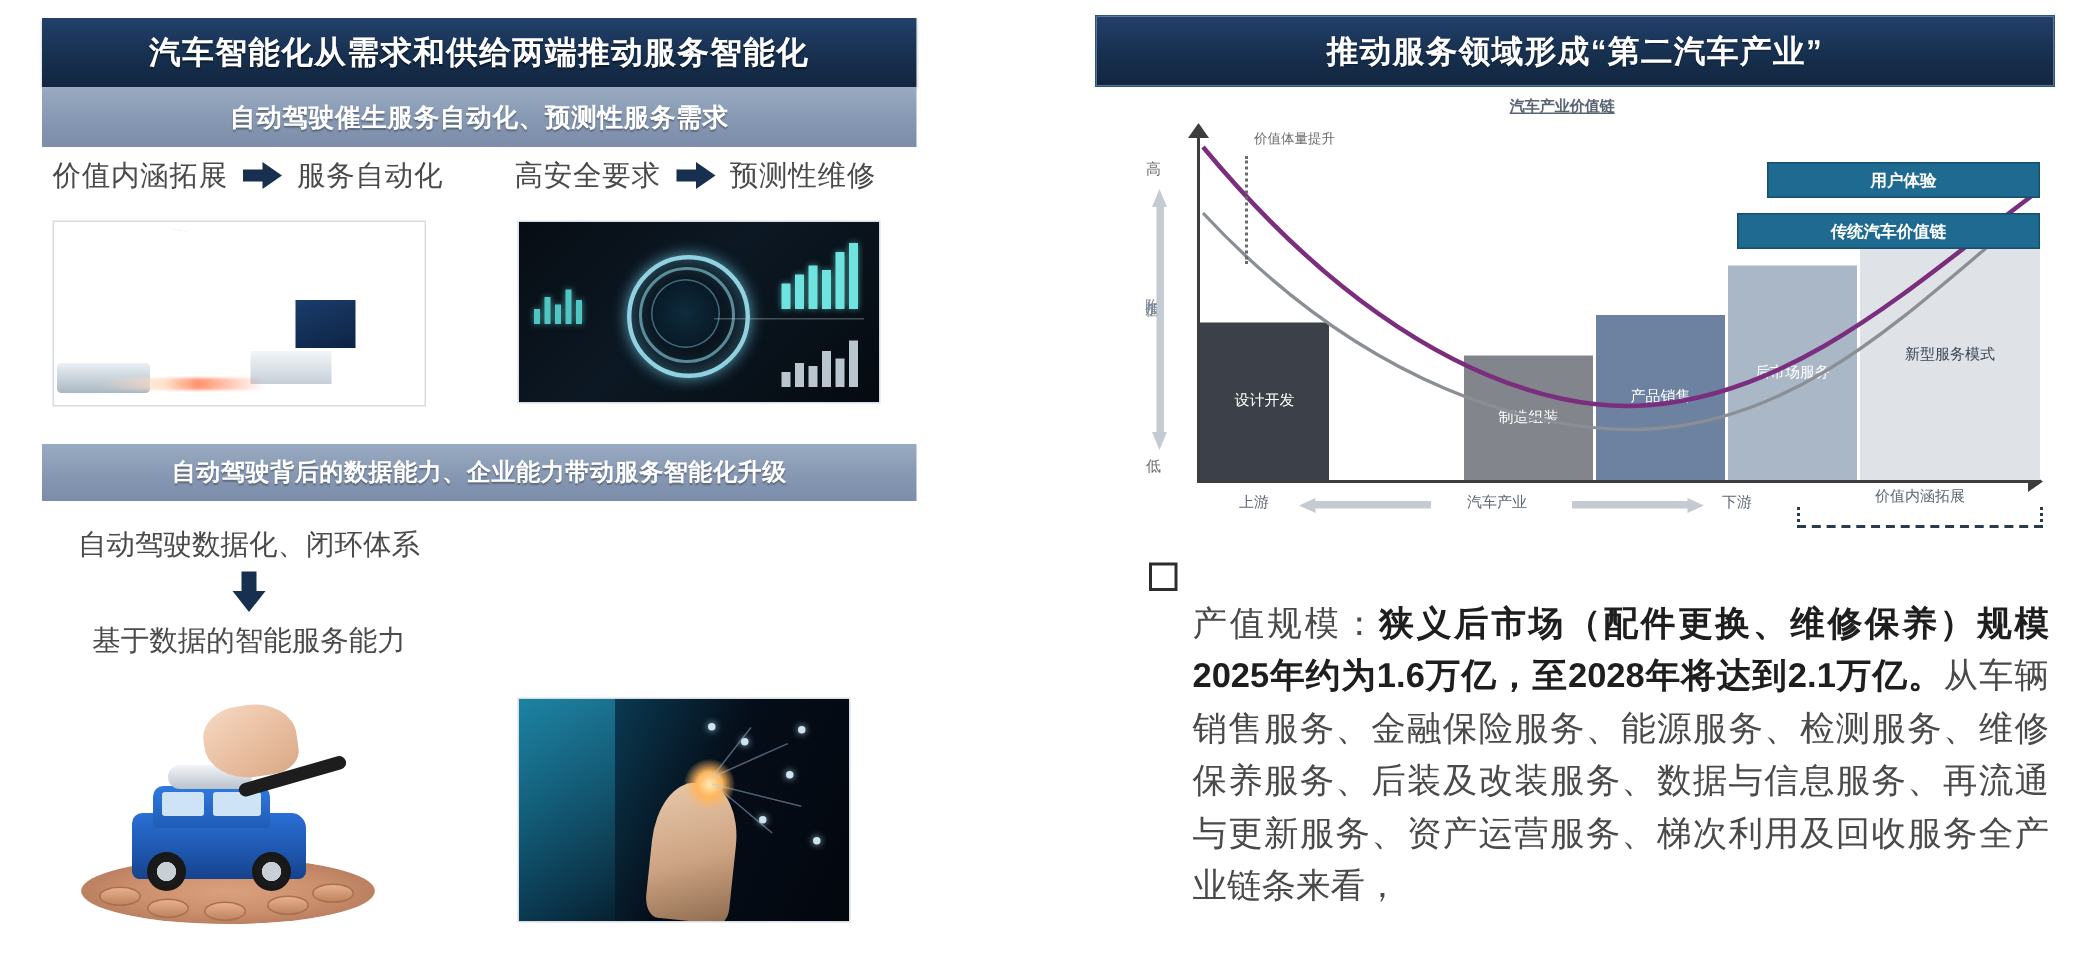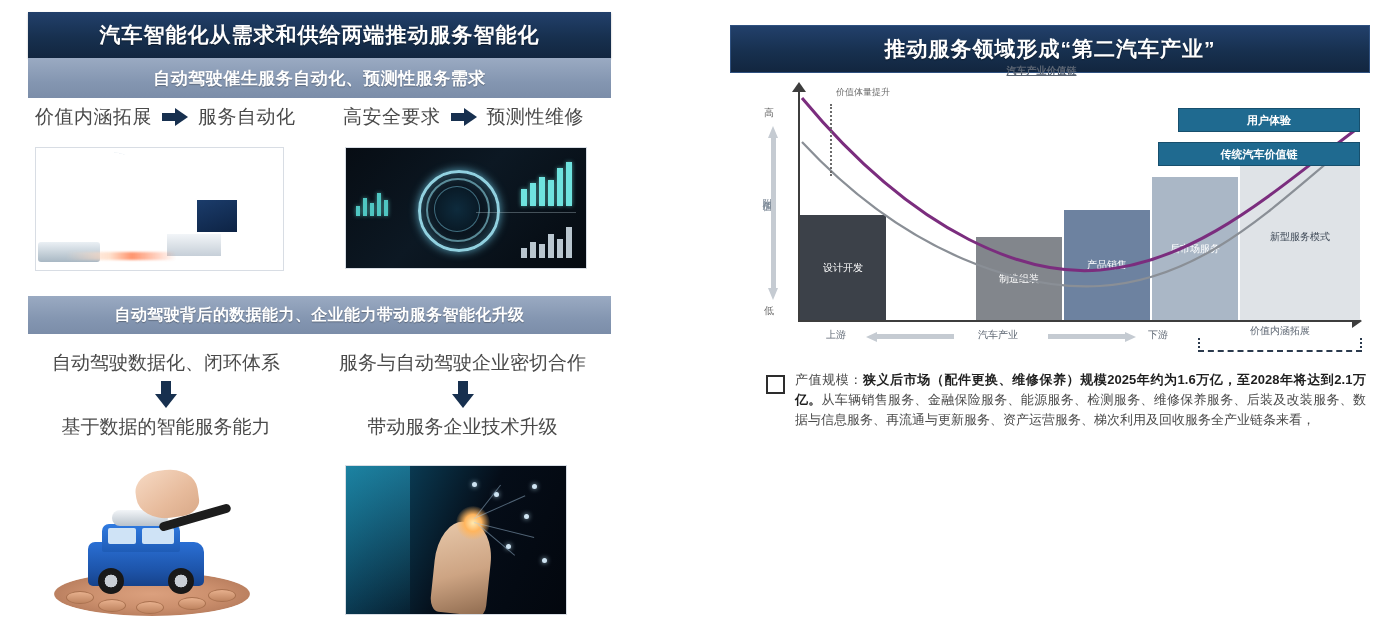--- a/index.html
+++ b/index.html
@@ -126,21 +126,21 @@
     background:linear-gradient(160deg,#e8c9ab 0%,#cda483 55%,#8e6a4e 100%);
     border-radius:45% 42% 12% 16%;transform:rotate(6deg);}
   #photo-network .skyline{position:absolute;left:0;top:0;width:64px;height:148px;
     background:linear-gradient(180deg,rgba(40,160,195,.55),rgba(10,60,85,.2));}
 
   
   #right-panel{position:absolute;left:700px;top:0;width:683px;height:635px;}
 
   .r-title-bar{position:absolute;left:30px;top:10px;width:638px;height:46px;
     background:linear-gradient(180deg,#22406b 0%,#17304f 55%,#12263f 100%);
-    display:flex;align-items:center;justify-content:center;border:1px solid #2f5180;margin-top:15px;}
+    display:flex;align-items:center;justify-content:center;border:1px solid #2f5180;}
   .r-title-bar span{color:#ffffff;font-size:21px;font-weight:bold;letter-spacing:1px;
     text-shadow:0 1px 1px rgba(0,0,0,.45);}
 
   .chart-caption{position:absolute;left:0;top:64px;width:683px;text-align:center;
     font-size:10px;color:#5a6472;font-weight:bold;text-decoration:underline;}
 
   
   #chart{position:absolute;left:30px;top:82px;width:640px;height:265px;}
   #chart .plot{position:absolute;left:70px;top:8px;width:560px;height:230px;}
   .axis-y{position:absolute;left:68px;top:8px;width:2px;height:232px;background:#3d3d3d;}
@@ -180,21 +180,21 @@
      border-top:5px solid transparent;border-bottom:5px solid transparent;border-left:11px solid #c5cbd2;}
 
   .scope-label{position:absolute;top:242px;font-size:10px;color:#5e6773;}
   .scope-brace{position:absolute;top:256px;height:12px;border-bottom:2px dashed #2b3a4d;
      border-left:2px dotted #2b3a4d;border-right:2px dotted #2b3a4d;}
 
   
   #body-text{position:absolute;left:766px;top:370px;width:600px;}
   .bt-row{display:flex;gap:10px;}
   .bt-marker{flex:0 0 auto;width:15px;height:15px;border:2px solid #2d2d2d;margin-top:5px;}
-  .bt-para{font-size:13px;line-height:1.52;color:#4a4a4a;text-align:justify;}
+  .bt-para{font-size:23px;line-height:1.52;color:#4a4a4a;text-align:justify;margin-top:28px;}
   .bt-para b{color:#1e1e1e;font-weight:bold;}
 </style>
 </head>
 <body>
 
 <div id="left-panel">
   <div class="panel-soft-bg"></div>
 
   <div class="title-bar">
     <span>汽车智能化从需求和供给两端推动服务智能化</span>
@@ -257,25 +257,20 @@
   <div class="section2-bar">
     <span>自动驾驶背后的数据能力、企业能力带动服务智能化升级</span>
   </div>
 
   <div class="flow-col" style="left:36px;top:350px;width:260px;">
     <div class="line">自动驾驶数据化、闭环体系</div>
     <div class="down-arrow"></div>
     <div class="line">基于数据的智能服务能力</div>
   </div>
 
-  <div class="flow-col" style="left:325px;top:350px;width:275px;">
-    <div class="line">服务与自动驾驶企业密切合作</div>
-    <div class="down-arrow"></div>
-    <div class="line">带动服务企业技术升级</div>
-  </div>
 
   <div class="photo" id="photo-car">
     <div class="coins"></div>
     <div class="coin" style="left:26px;bottom:18px;"></div>
     <div class="coin" style="left:58px;bottom:10px;"></div>
     <div class="coin" style="left:96px;bottom:8px;"></div>
     <div class="coin" style="left:138px;bottom:12px;"></div>
     <div class="coin" style="left:168px;bottom:20px;"></div>
     <div class="carbody"></div>
     <div class="cartop"></div>

